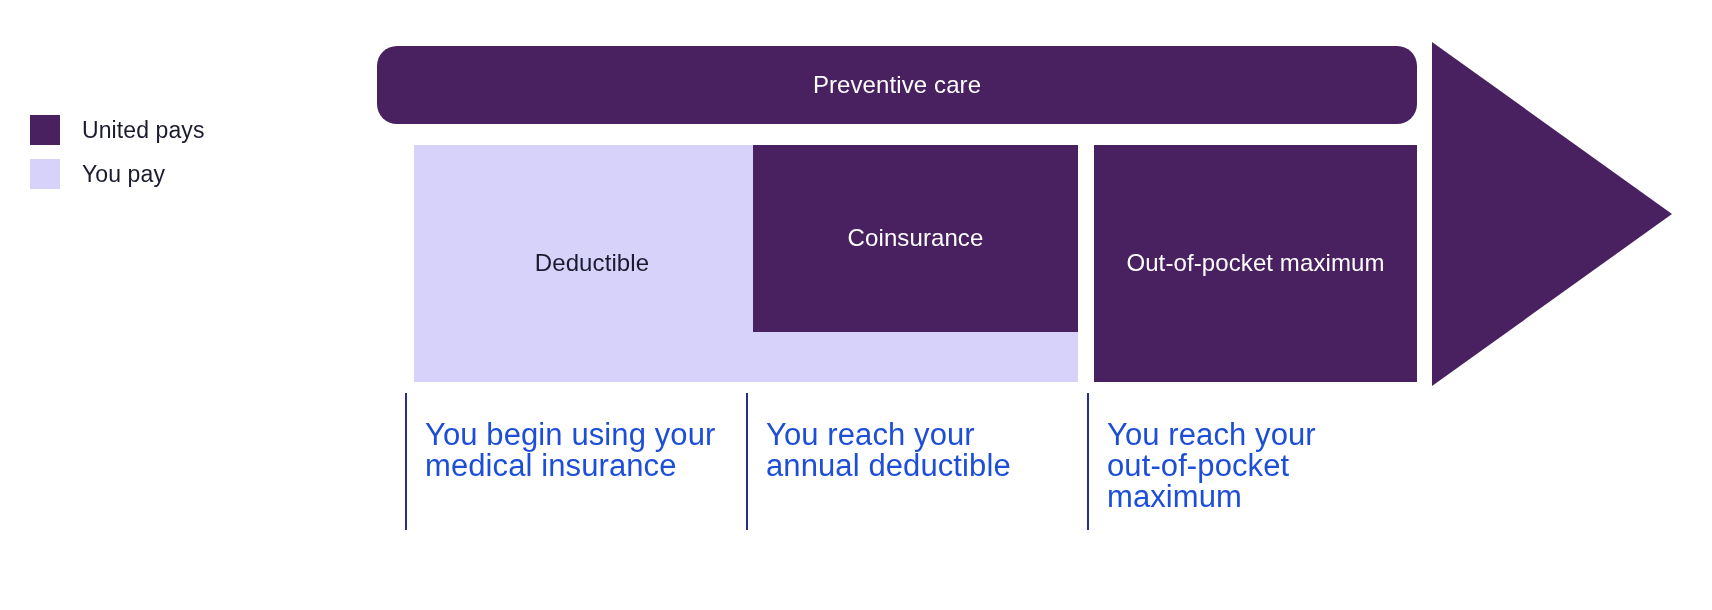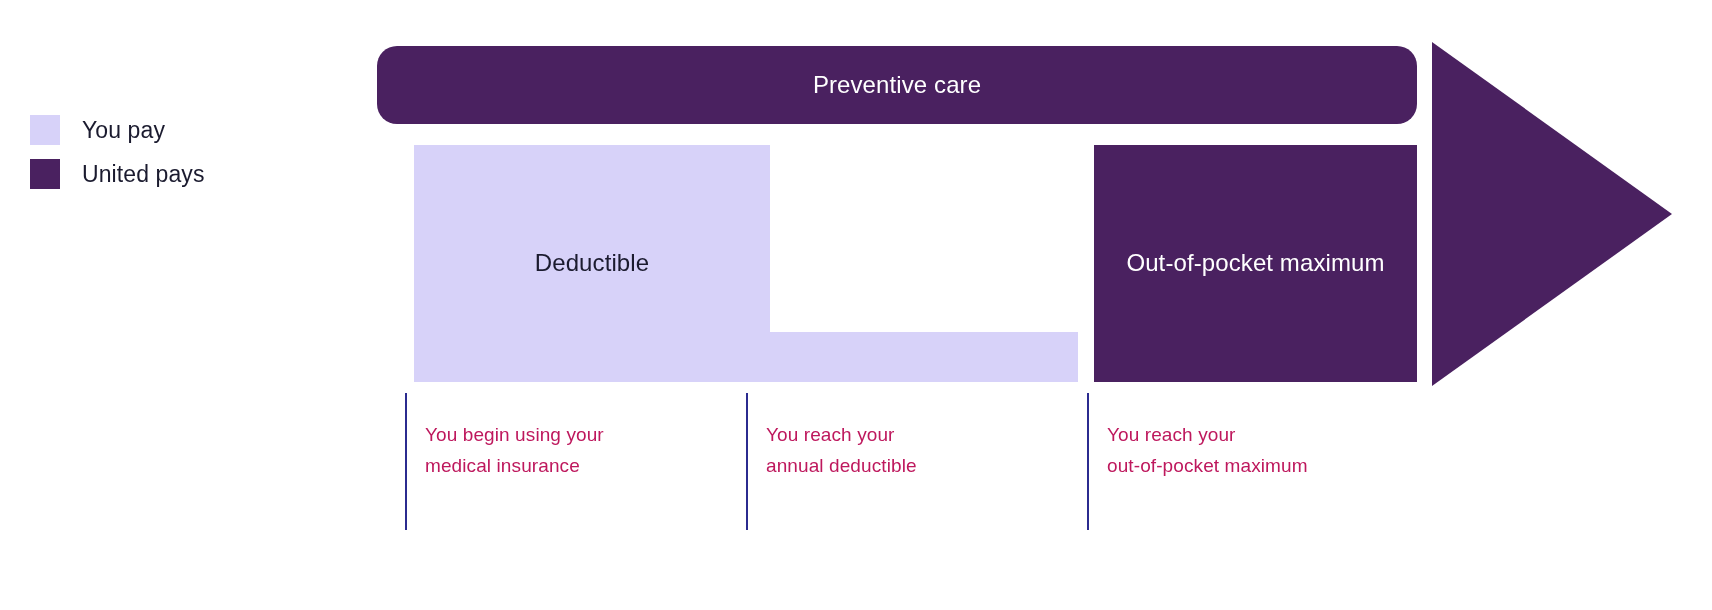--- a/index.html
+++ b/index.html
@@ -134,55 +134,58 @@
     left: 0;
     top: 0;
     width: 2px;
     height: 137px;
     background: #2B2B8F;
   }
   .milestone-caption {
     position: absolute;
     left: 20px;
     top: 26px;
-    font-size: 19px;
+    font-size: 31px;
     line-height: 31px;
-    color: #be185d;
+    color: #1d4ed8;
     letter-spacing: 0.1px;
     white-space: pre-line;
   }
   #milestone-0 { left: 405px; width: 320px; }
   #milestone-1 { left: 746px; width: 320px; }
   #milestone-2 { left: 1087px; width: 340px; }
 </style>
 </head>
 <body>
 
 <div id="canvas">
 
   <div id="legend">
     <div class="legend-row">
+      <span class="legend-swatch dark"></span>
+      <span class="legend-label">United pays</span>
+    </div>
+    <div class="legend-row">
       <span class="legend-swatch light"></span>
       <span class="legend-label">You pay</span>
     </div>
-    <div class="legend-row">
-      <span class="legend-swatch dark"></span>
-      <span class="legend-label">United pays</span>
-    </div>
   </div>
 
   <div class="bar bar-dark" id="preventive-bar">
     <span class="bar-label label-on-dark">Preventive care</span>
   </div>
 
   <div class="bar bar-light" id="deductible-bar">
     <span class="bar-label label-on-light">Deductible</span>
   </div>
 
   <div id="coinsurance-group">
+    <div id="coinsurance-paid">
+      <span class="bar-label label-on-dark">Coinsurance</span>
+    </div>
     <div id="coinsurance-youpay"></div>
   </div>
 
   <div class="bar bar-dark" id="oop-bar">
     <span class="bar-label label-on-dark">Out-of-pocket
 maximum</span>
   </div>
 
   <svg id="flow-arrow" viewBox="0 0 248 348">
     <polygon points="4,2 244,174 4,346" fill="#4A2160"></polygon>

